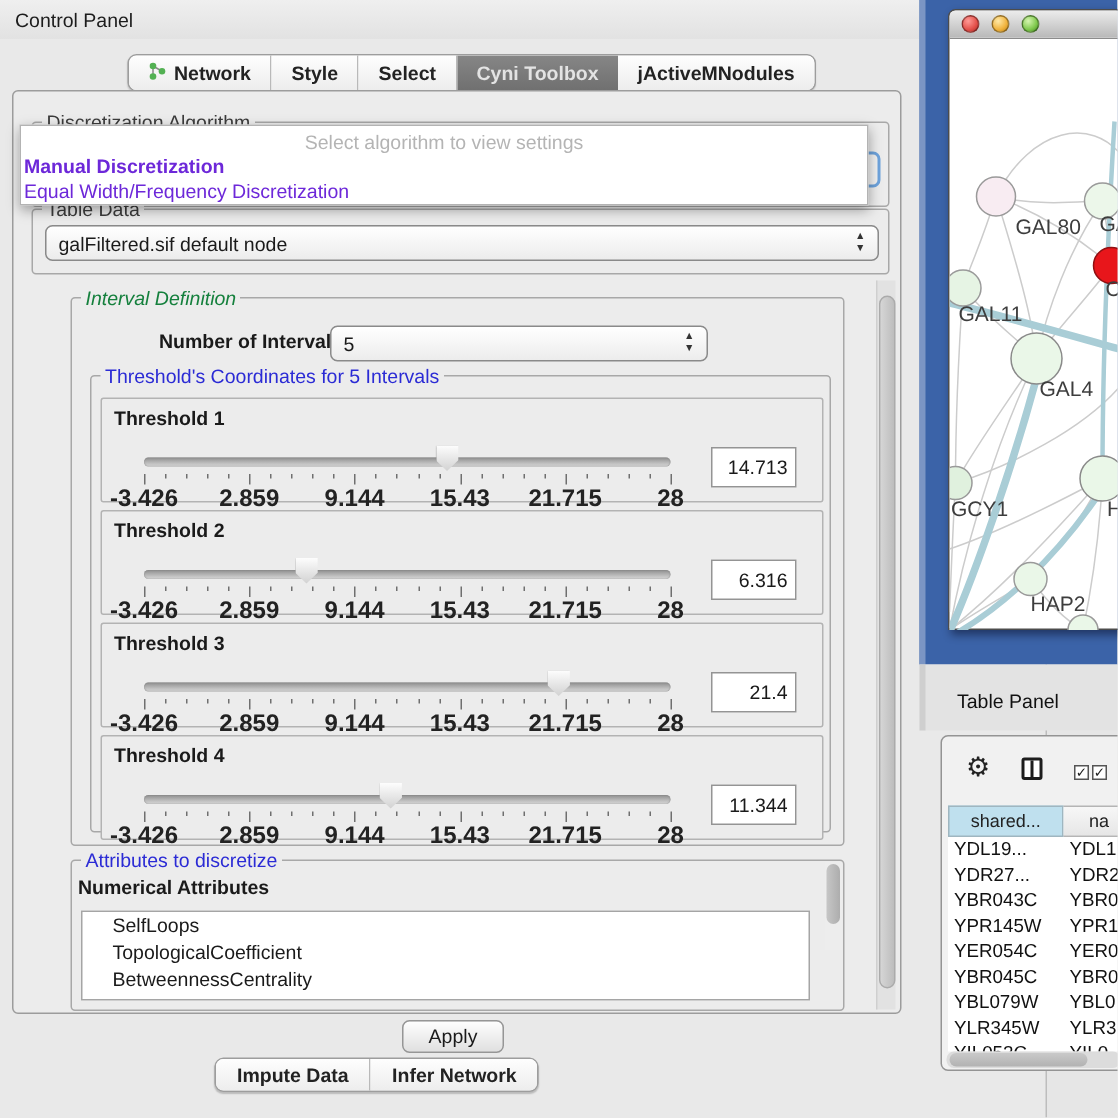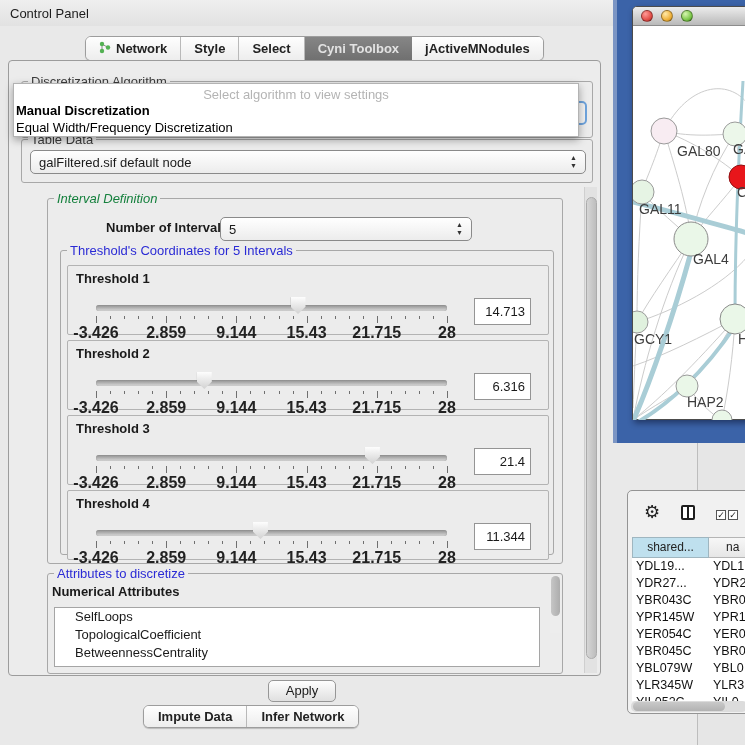--- a/index.html
+++ b/index.html
@@ -41,21 +41,21 @@
   
   .disc-group { left:12px; top:20px; width:572px; height:57px; }
   .combo-fragment { position:absolute; left:554px; top:40px; width:24px; height:24px;
                     border:2px solid #6ea3dc; border-radius:5px; background:#f2f2f2; z-index:5; }
 
   
   .popup { position:absolute; left:4px; top:22px; width:566px; height:54px; background:#ffffff;
            border:1px solid #b3b3b3; box-shadow:0 3px 8px rgba(0,0,0,.35); z-index:50; }
   .popup-hint { position:absolute; left:0; top:3px; width:100%; text-align:center;
                 color:#b4b4b4; font-size:13px; }
-  .popup-opt { position:absolute; left:2px; font-size:13px; color:#000000; white-space:nowrap; }
+  .popup-opt { position:absolute; left:2px; font-size:13px; color:#6d28d9; white-space:nowrap; }
   .popup-opt.b { font-weight:bold; top:19px; }
   .popup-opt.r { top:36px; }
 
   
   .td-group { left:12px; top:78px; width:572px; height:44px; }
   .combo { position:absolute; background:linear-gradient(#ffffff,#ececec); border:1px solid #8a8a8a;
            border-radius:5px; display:flex; align-items:center; padding:0 8px; }
   .combo .arrows { position:absolute; right:8px; top:3px; font-size:7px; line-height:8px;
                    color:#333; text-align:center; }
   .td-combo { left:8px; top:10px; width:556px; height:24px; }
@@ -461,20 +461,23 @@
               <text x="60" y="238">GAL4</text>
               <text x="1" y="318">GCY1</text>
               <text x="105" y="318">H</text>
               <text x="54" y="381">HAP2</text>
             </g>
         </svg>
       </div>
     </div>
   </div>
 
+  <div class="table-panel-bar">
+    <span class="title">Table Panel</span>
+  </div>
   <div class="table-panel-body">
     <div class="tp-toolbar">
       <span class="gear">⚙</span>
       <span class="col-icon"></span>
       <span class="cb cb1">✓</span>
       <span class="cb cb2">✓</span>
     </div>
     <div class="tp-header">
       <div class="hc hc1">shared...</div>
       <div class="hc hc2">na</div>

